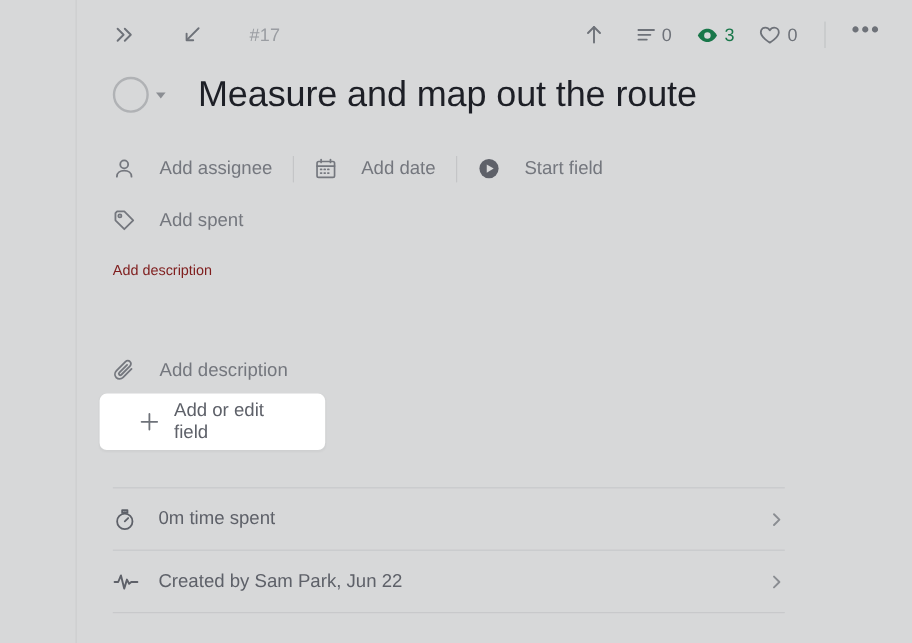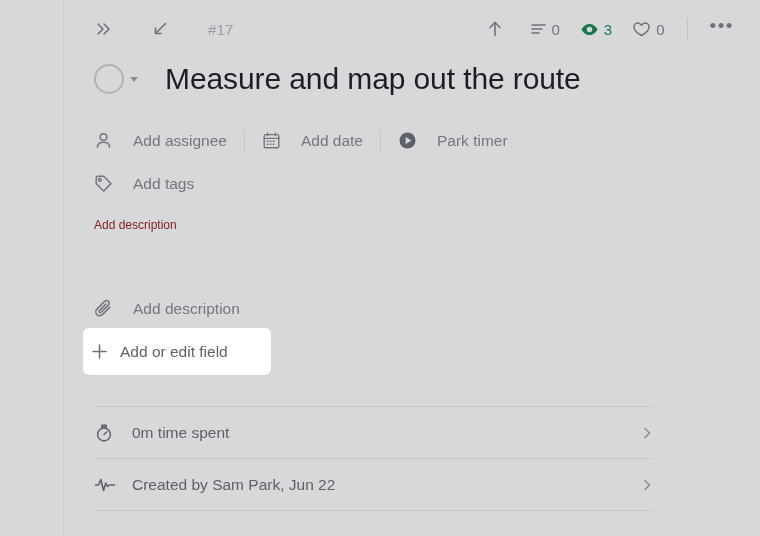--- a/index.html
+++ b/index.html
@@ -176,21 +176,21 @@
     position: absolute;
     left: 19px;
     top: 328px;
     width: 188px;
     height: 47px;
     background: #ffffff;
     border-radius: 6px;
     display: flex;
     align-items: center;
     gap: 11px;
-    padding: 0 7px;
+    padding: 0 32px;
     box-sizing: border-box;
     cursor: pointer;
     box-shadow: 0 1px 2px rgba(0,0,0,0.04);
   }
   .field-card .label {
     color: #5e6169;
     font-size: 15.5px;
   }
   .plus-ic { color: #6e7279; line-height: 0; flex: 0 0 auto; }
 
@@ -342,33 +342,33 @@
 
       <span class="meta-sep"></span>
 
       <span class="meta-item">
         <span class="ic">
           <svg width="19" height="19" viewBox="0 0 19 19" fill="none">
             <circle cx="9.5" cy="9.5" r="8" fill="#5e6169"></circle>
             <polygon points="7.6,6.1 13.4,9.5 7.6,12.9" fill="#d7d8d9"></polygon>
           </svg>
         </span>
-        <span>Park timer</span>
+        <span>Start field</span>
       </span>
     </div>
 
     <div class="meta-row row2">
       <span class="meta-item">
         <span class="ic">
           <svg width="19" height="19" viewBox="0 0 19 19" fill="none" stroke="#74777e" stroke-width="1.5" stroke-linejoin="round">
             <path d="M2.2 3.6 L2.2 9.6 L9.6 17 L17 9.6 L9.6 2.2 L3.6 2.2 Z"></path>
             <circle cx="5.9" cy="5.9" r="1.3"></circle>
           </svg>
         </span>
-        <span>Add tags</span>
+        <span>Add spent</span>
       </span>
     </div>
 
     <div class="add-description">Add description</div>
 
     <div class="meta-row attachment-row">
       <span class="meta-item">
         <span class="ic">
           <svg width="19" height="19" viewBox="0 0 19 19" fill="none" stroke="#74777e" stroke-width="1.5" stroke-linecap="round" stroke-linejoin="round">
             <path d="M15.6 8.4 L8.6 15.4 C6.9 17.1 4.4 17.1 2.9 15.6 C1.4 14.1 1.4 11.6 3.1 9.9 L10.6 2.4 C11.7 1.3 13.3 1.3 14.3 2.4 C15.4 3.4 15.4 5 14.3 6.1 L7.1 13.3 C6.6 13.8 5.9 13.8 5.4 13.3 C4.9 12.8 4.9 12.1 5.4 11.6 L11.9 5.1"></path>

